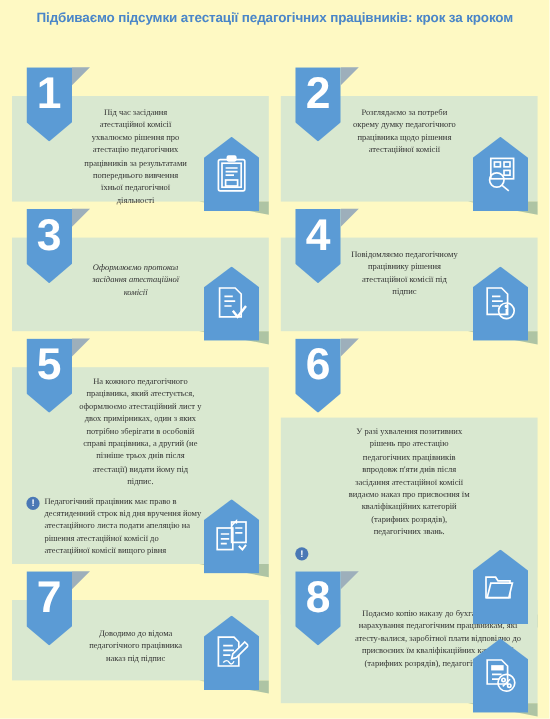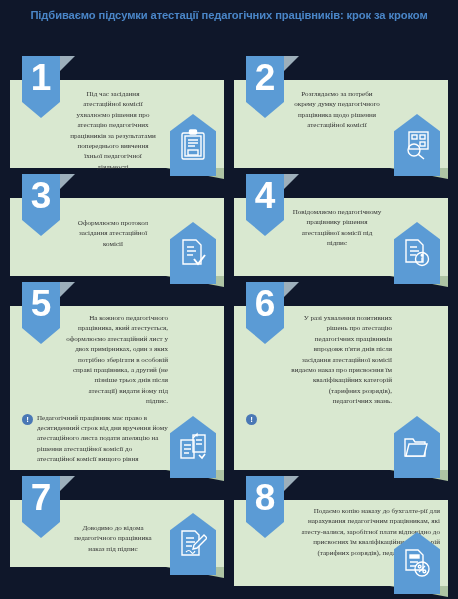--- a/index.html
+++ b/index.html
@@ -5,21 +5,21 @@
   * { box-sizing: border-box; margin: 0; padding: 0; }
   html, body {
     width: 458px; height: 599px;
     background: #ffffff;
     font-family: "Liberation Serif", "DejaVu Serif", serif;
     overflow: hidden;
   }
   #page {
     position: relative;
     width: 458px; height: 599px;
-    background: #0f172a;
+    background: #fef9c3;
   }
 
   
   .title {
     position: absolute;
     top: 8px; left: 0; width: 458px;
     text-align: center;
     color: #4a86c8;
     font-family: "Liberation Sans", "DejaVu Sans", sans-serif;
     font-weight: bold;
@@ -89,21 +89,21 @@
   .card-text {
     position: relative;
     z-index: 2;
     color: #333333;
     font-size: 7.1px;
     line-height: 10.4px;
     padding: 9px 66px 10px 58px;
     text-align: center;
   }
   .card.wide .card-text {
-    text-align: right;
+    text-align: center;
     padding: 7px 56px 4px 56px;
   }
   .card.wide.full .card-text {
     padding-right: 8px;
   }
 
   
   .note {
     position: relative;
     z-index: 2;
@@ -199,21 +199,21 @@
   </div>
 
   <div class="card" style="left:10px; top:198px;">
     <div class="ribbon">
       <div class="ribbon-flag">
         <span class="ribbon-num">3</span>
       </div>
     </div>
     <div class="ribbon-shadow"></div>
     <div class="card-body" style="height:78px;">
-      <div class="card-text" style="padding-top:20px;">Оформлюємо протокол засідання атестаційної комісії</div>
+      <div class="card-text" style="padding-top:20px;font-style:italic;">Оформлюємо протокол засідання атестаційної комісії</div>
       <div class="fold-br"></div>
       <div class="icon-holder" style="bottom:-8px;">
         <svg width="28" height="30" viewBox="0 0 28 30" fill="none" stroke="#ffffff" stroke-width="1.4">
           <path d="M4 2 h13 l5 5 v19 h-18 z"></path>
           <line x1="8" y1="9" x2="15" y2="9"></line>
           <line x1="8" y1="13" x2="17" y2="13"></line>
           <line x1="8" y1="17" x2="14" y2="17"></line>
           <path d="M15 21 l4 5 l7 -9" stroke-width="2"></path>
         </svg>
       </div>
@@ -274,21 +274,21 @@
     </div>
   </div>
 
   <div class="card wide" style="left:234px; top:306px;">
     <div class="ribbon">
       <div class="ribbon-flag">
         <span class="ribbon-num">6</span>
       </div>
     </div>
     <div class="ribbon-shadow"></div>
-    <div class="card-body" style="height:164px;">
+    <div class="card-body" style="height:164px;margin-top:42px;">
       <div class="card-text">У разі ухвалення позитивних рішень про атестацію педагогічних працівників впродовж п'яти днів після засідання атестаційної комісії видаємо наказ про присвоєння їм кваліфікаційних категорій (тарифних розрядів), педагогічних звань.</div>
       <div class="note">
         <span class="bang">!</span>
       </div>
       <div class="fold-br"></div>
       <div class="icon-holder" style="bottom:-8px;">
         <svg width="28" height="28" viewBox="0 0 28 28" fill="none" stroke="#ffffff" stroke-width="1.4">
           <path d="M2 6 h8 l2 3 h10 v14 h-20 z"></path>
           <path d="M6 11 h18 l-3 12 h-18 z" fill="#5b9bd5"></path>
         </svg>

